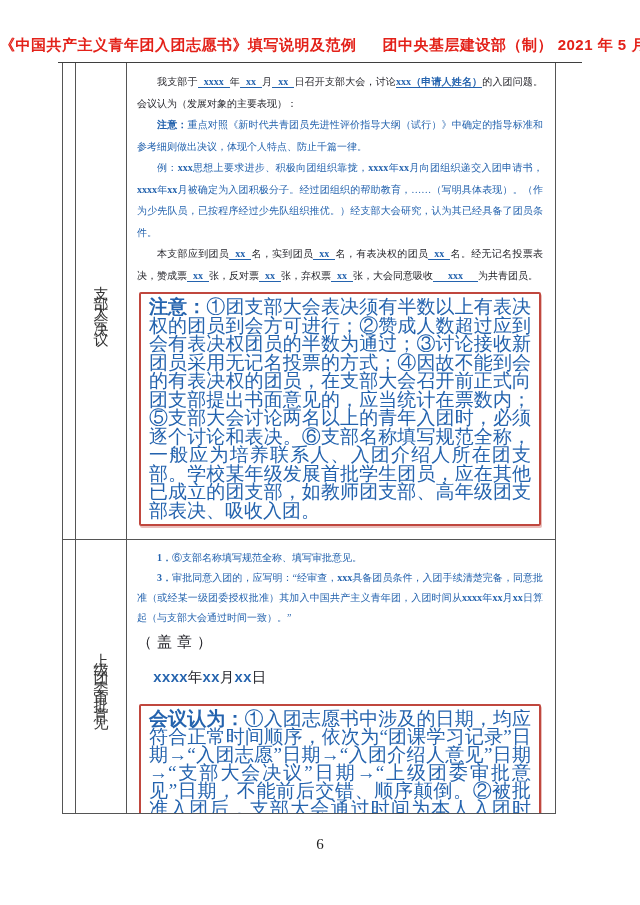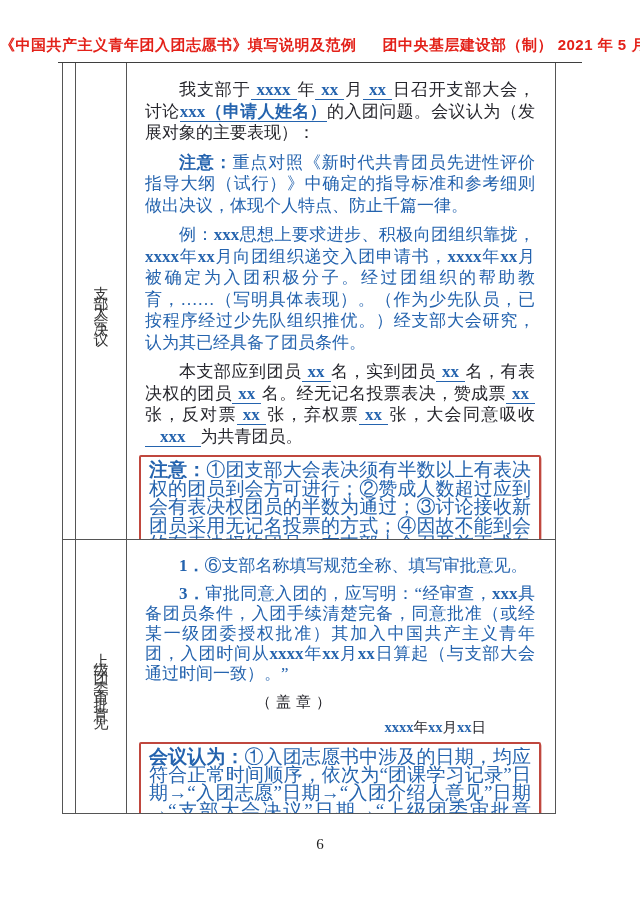--- a/index.html
+++ b/index.html
@@ -37,24 +37,24 @@
     display:flex;align-items:center;justify-content:center;box-sizing:border-box;
   }
   .label-cell::after{content:"";position:absolute;left:12px;top:0;bottom:0;width:1px;background:var(--line);}
   .vlabel{
     writing-mode:vertical-lr;text-orientation:upright;letter-spacing:9px;
     font-size:15px;color:#333;padding-left:12px;
   }
   .content-cell{flex:1;box-sizing:border-box;overflow:hidden;padding:8px 12px 0 10px;}
   .trow2 .content-cell{padding-top:8px;}
   
-  .para{margin:8px;text-indent:2em;text-align:justify;font-size:17px;line-height:21.5px;}
+  .para{margin:0;text-indent:2em;text-align:justify;font-size:10px;line-height:21.5px;}
   .trow2 .para{line-height:20px;}
-  .seal-line{margin:4px 0 0 0;text-align:center;padding-right:88px;font-size:15px;line-height:20px;letter-spacing:5px;}
-  .date-line{margin:5px;text-align:right;padding-right:52px;font-size:14.5px;line-height:20px;}
+  .seal-line{margin:4px 0 0 0;text-align:left;padding-right:88px;font-size:15px;line-height:20px;letter-spacing:5px;}
+  .date-line{margin:16px;text-align:left;padding-right:52px;font-size:14.5px;line-height:20px;font-family:Liberation Mono, monospace;}
   
   .red-box{
     border:2.5px solid var(--box-red);border-radius:2px;
     box-shadow:1px 2px 0 rgba(192,71,62,.35);
     margin:6px 2px 4px 2px;padding:4px 8px;
     font-size:19px;line-height:18.5px;text-align:justify;color:var(--blue);
   }
   .trow2 .red-box{margin-top:3px;line-height:18px;}
   
   .s-blue{color:var(--blue);}

